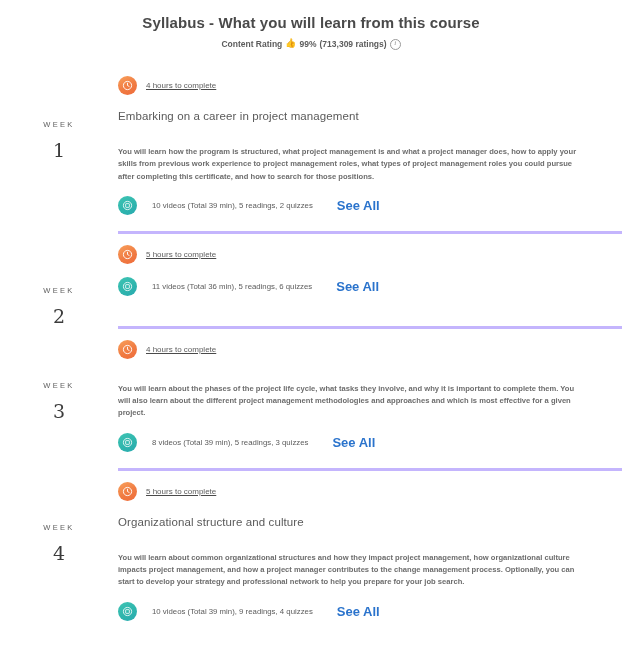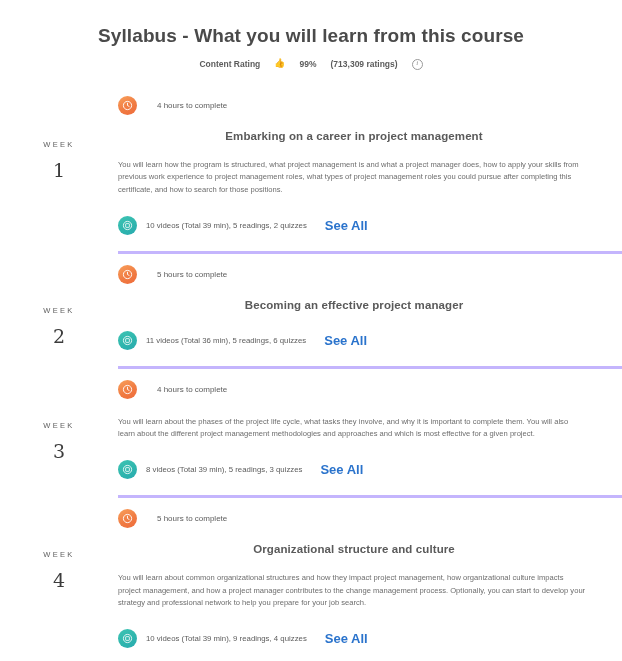--- a/index.html
+++ b/index.html
@@ -14,35 +14,35 @@
     color: #4a4a4a;
     overflow: hidden;
   }
 
   
   .header {
     text-align: center;
     padding-top: 14px;
   }
   .page-title {
-    font-size: 19px;
+    font-size: 15px;
     font-weight: bold;
     color: #4a4a4a;
     letter-spacing: 0.1px;
-    margin: 11px;
+    margin: 0;
   }
   .rating-line {
     margin-top: 7px;
     font-size: 8.5px;
     font-weight: bold;
     color: #5c5c5c;
     display: flex;
     align-items: center;
     justify-content: center;
-    gap: 14px;
+    gap: 3px;
   }
   .thumb-icon {
     display: inline-block;
     font-size: 9px;
     line-height: 1;
     color: #f5b427;
     position: relative;
     top: 0px;
   }
   .info-icon {
@@ -104,22 +104,23 @@
     padding-bottom: 16px;
   }
   .week-row + .week-row .week-content {
     border-top: 3px solid #c4b5fd;
     padding-top: 0;
   }
 
   .duration-row {
     display: flex;
     align-items: center;
-    gap: 20px;
+    gap: 9px;
     padding-top: 11px;
+    text-decoration: underline;
   }
   .badge {
     width: 19px;
     height: 19px;
     border-radius: 50%;
     flex: 0 0 19px;
     display: flex;
     align-items: center;
     justify-content: center;
   }
@@ -133,36 +134,36 @@
 
   .duration-text {
     font-size: 8px;
     color: #5c5c5c;
   }
 
   .week-title {
     font-size: 11.5px;
     color: #5a5a5a;
     margin: 15px 0 0 0;
-    font-weight: bold;
+    font-weight: normal;
     letter-spacing: 0.1px;
-    text-align: center;
   }
   .week-desc {
     font-size: 7.6px;
     line-height: 1.62;
     color: #6d6d6d;
-    margin: 17px 0 0 0;
+    margin: 24px 0 0 0;
     max-width: 468px;
+    font-weight: bold;
   }
   .media-row {
     display: flex;
     align-items: center;
-    gap: 9px;
-    margin-top: 20px;
+    gap: 15px;
+    margin-top: 13px;
   }
   .media-text {
     font-size: 7.8px;
     color: #5c5c5c;
   }
   .see-all {
     font-size: 13px;
     font-weight: bold;
     color: #2a73cc;
     text-decoration: none;
@@ -224,21 +225,20 @@
     <div class="week-content">
       <div class="duration-row">
         <span class="badge clock">
           <svg width="11" height="11" viewBox="0 0 24 24" fill="none" stroke="#ffffff" stroke-width="2">
             <circle cx="12" cy="12" r="9"></circle>
             <polyline points="12,7 12,12 15.5,14" stroke-linecap="round"></polyline>
           </svg>
         </span>
         <span class="duration-text">5 hours to complete</span>
       </div>
-      <h2 class="week-title">Becoming an effective project manager</h2>
       <div class="media-row">
         <span class="badge media">
           <svg width="11" height="11" viewBox="0 0 24 24" fill="none" stroke="#ffffff" stroke-width="1.8">
             <circle cx="12" cy="12" r="9"></circle>
             <rect x="8" y="8" width="8" height="8" rx="1"></rect>
           </svg>
         </span>
         <span class="media-text">11 videos (Total 36 min), 5 readings, 6 quizzes</span>
         <a class="see-all">See All</a>
       </div>

